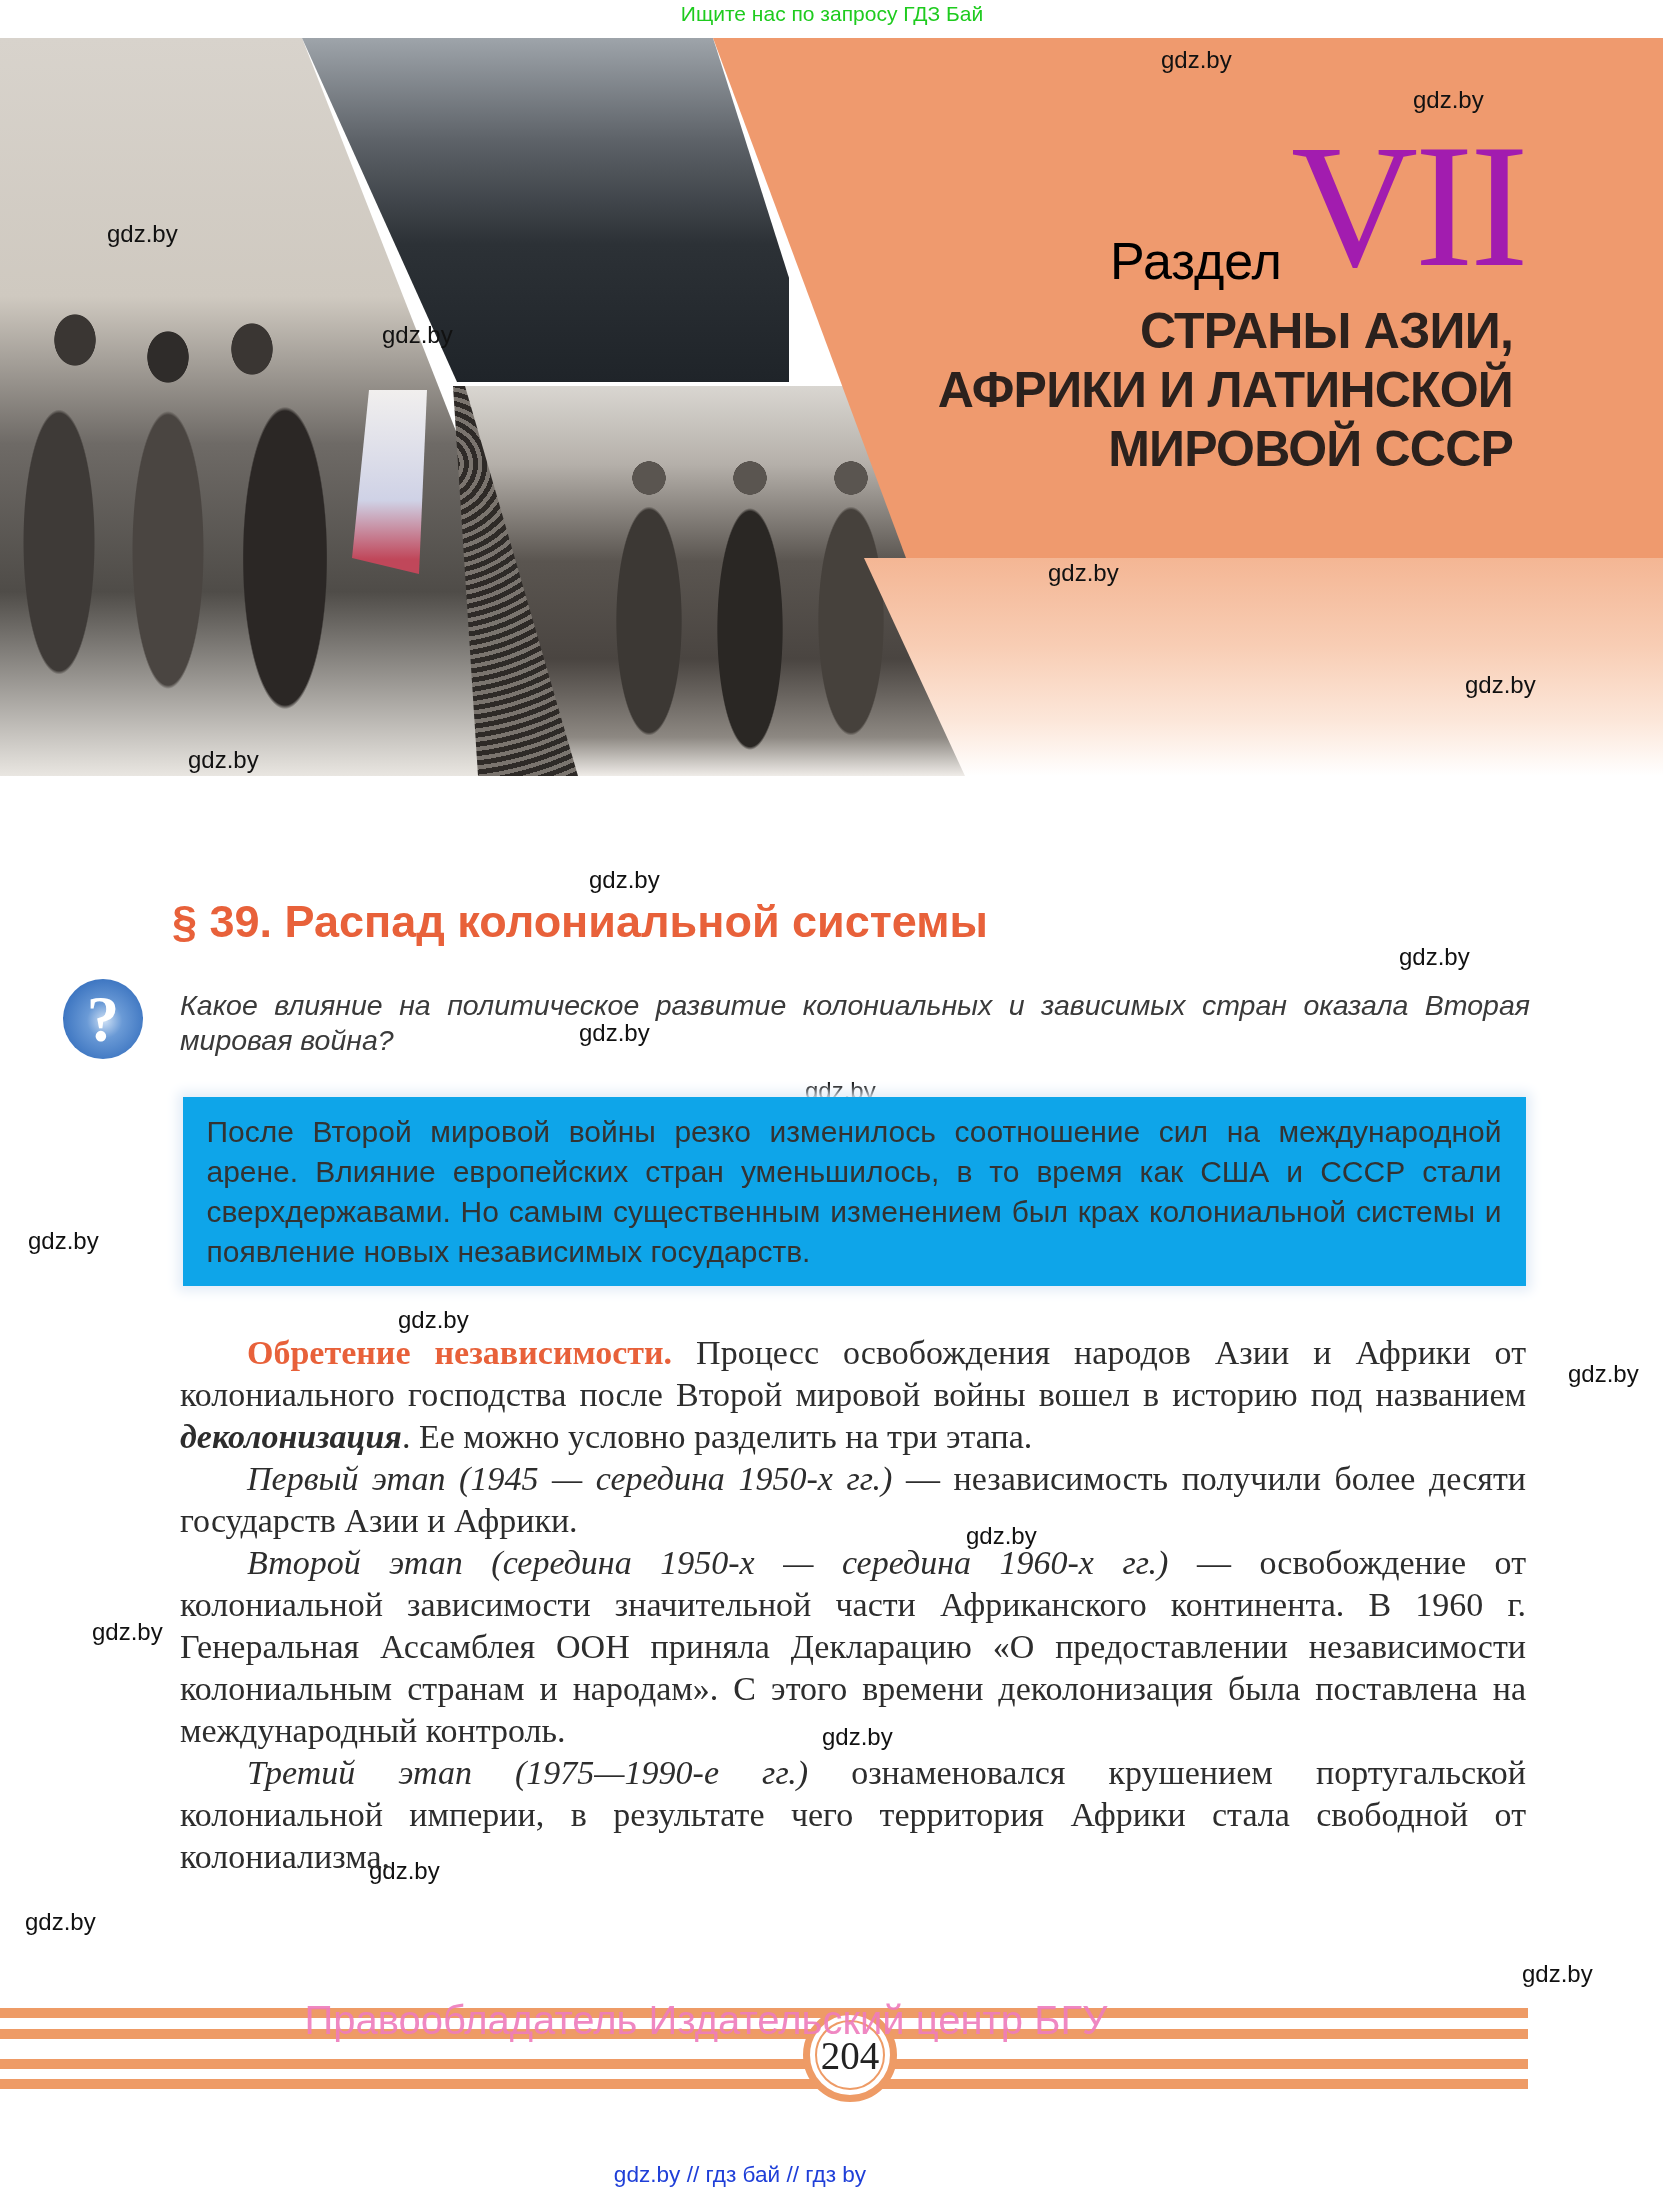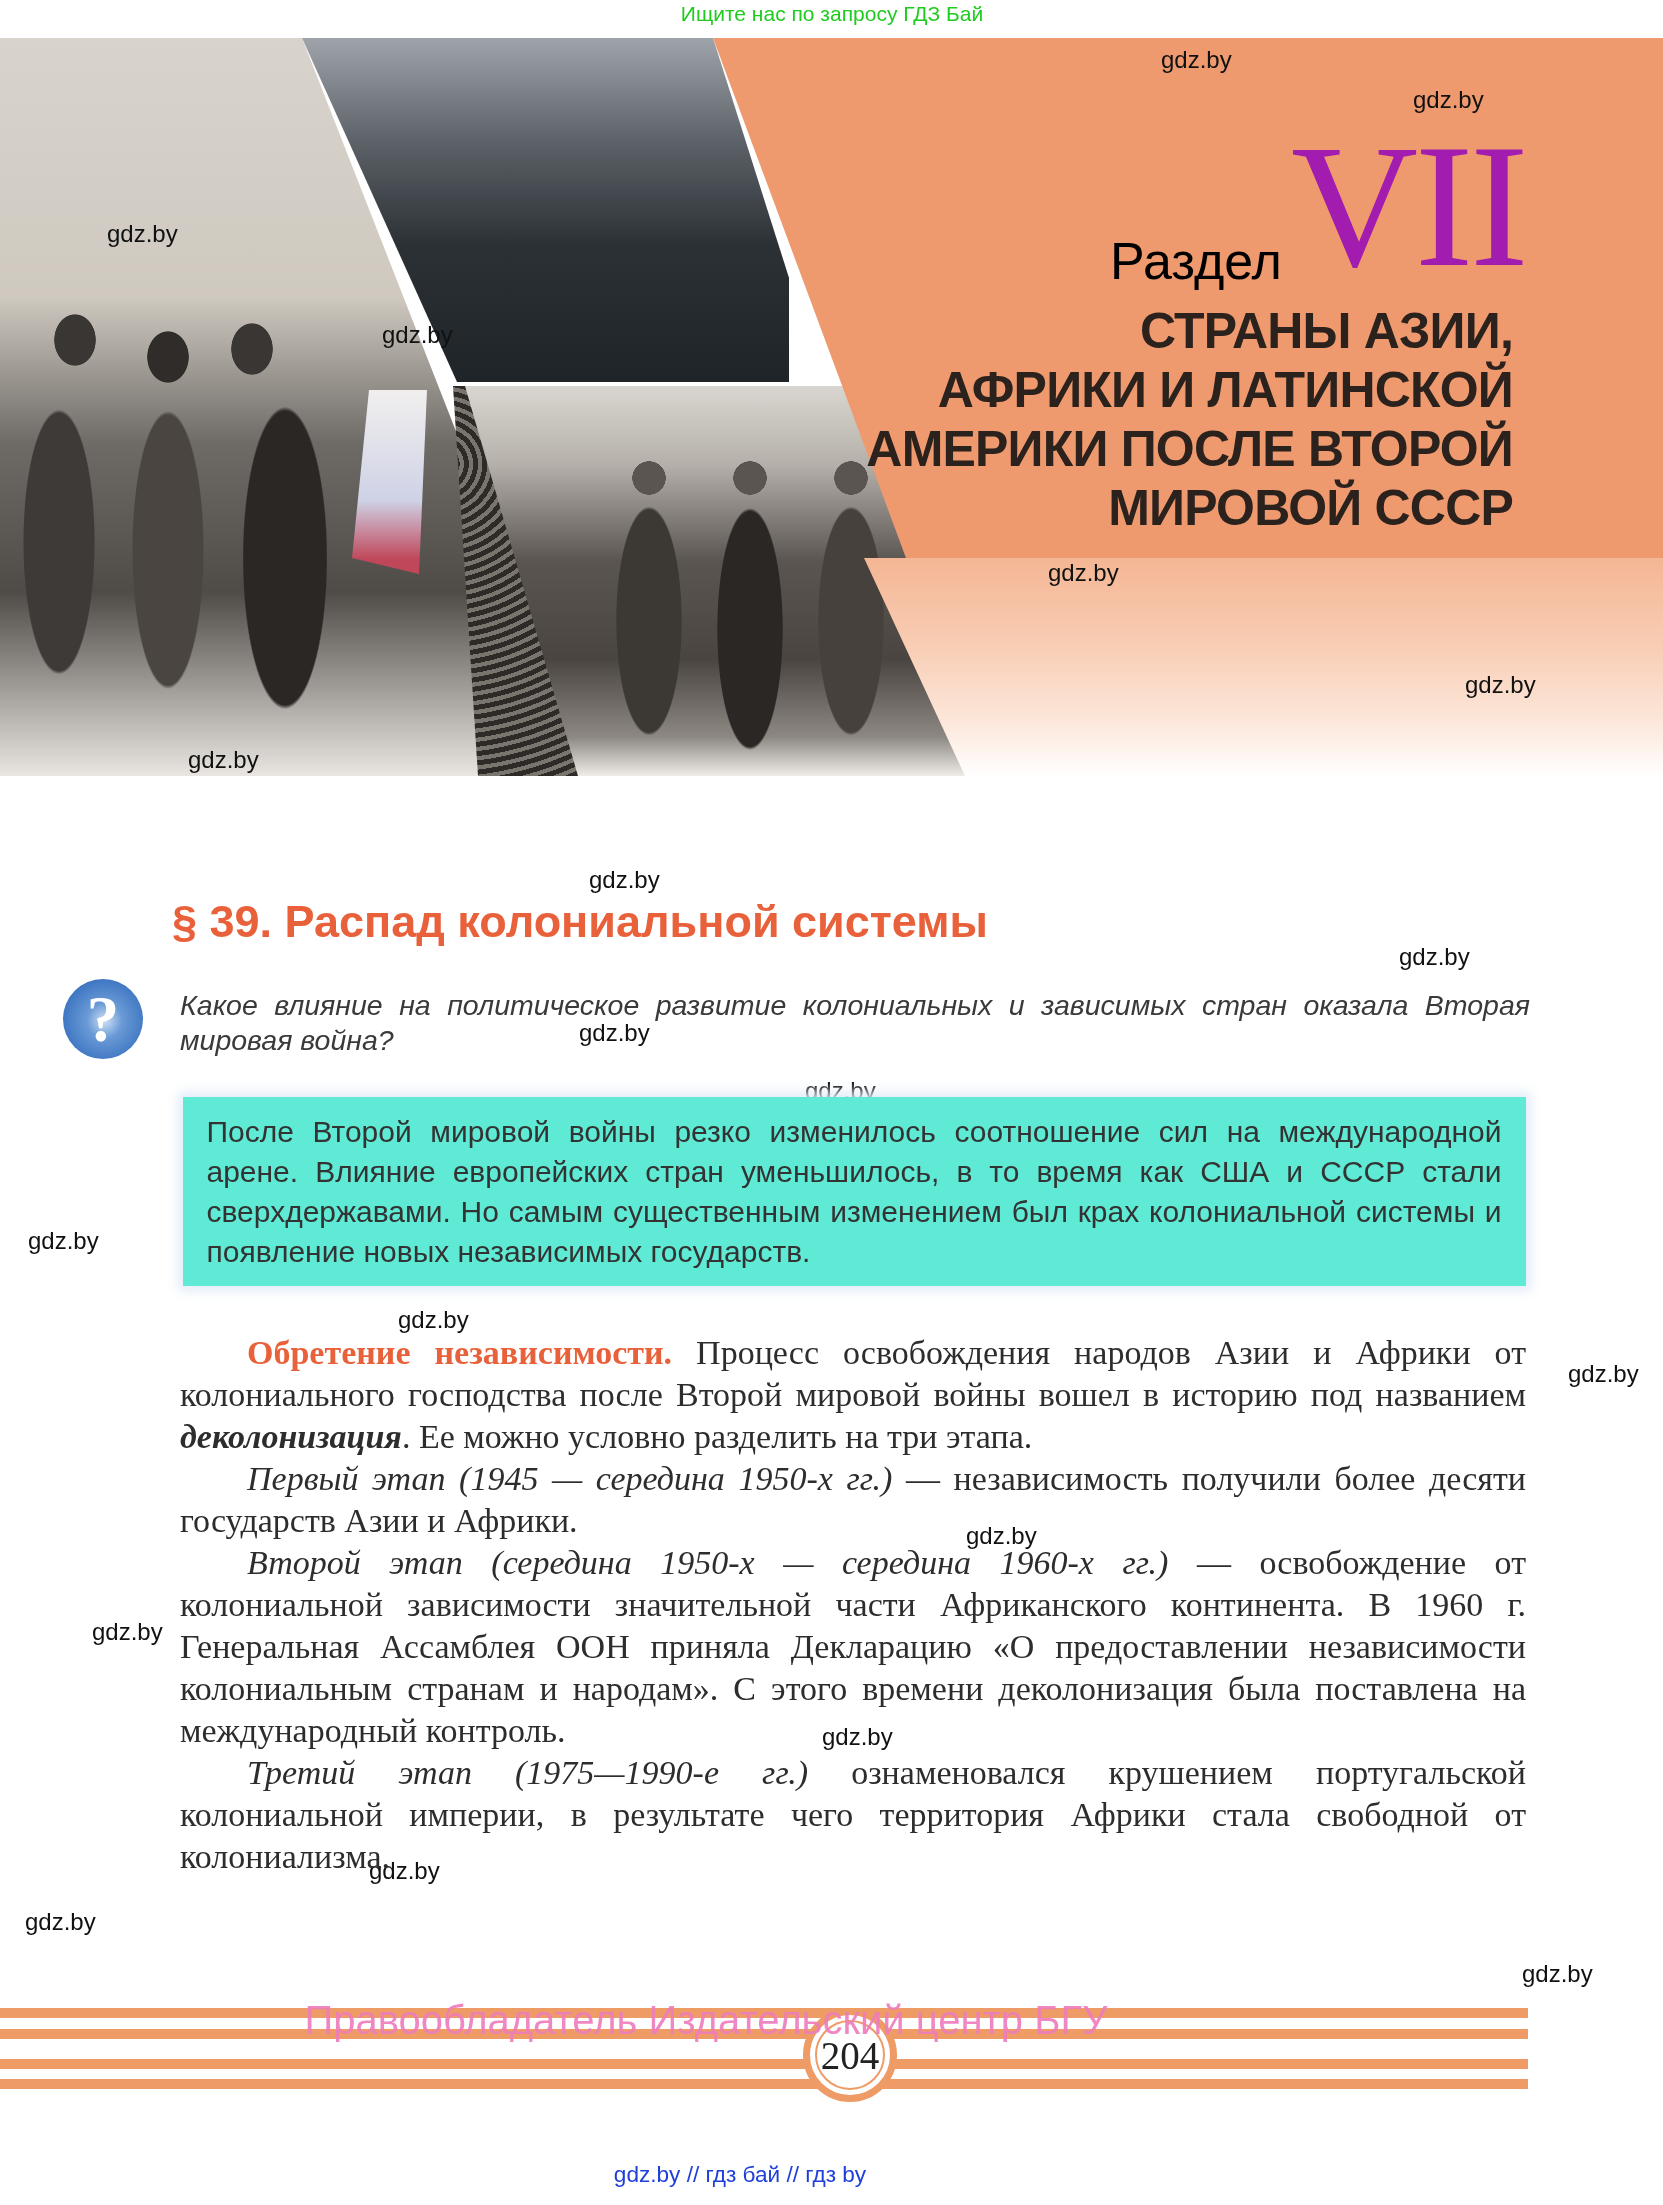--- a/index.html
+++ b/index.html
@@ -38,21 +38,21 @@
   .sec-title { right:151px; top:264px; text-align:right; font-weight:bold; font-size:50px; line-height:59px; color:#2b211d; font-family:"Liberation Sans", sans-serif; letter-spacing:-0.8px; }
 
   .wm { font-size:24px; color:#111; font-family:"Liberation Sans", sans-serif; }
 
   
   .section-heading { left:172px; top:896px; font-size:45px; font-weight:bold; color:#e8613a; font-family:"Liberation Sans", sans-serif; }
 
   .q-icon { left:63px; top:979px; width:80px; height:80px; border-radius:50%; background:radial-gradient(circle at 52% 52%,#cfe1f6 0%,#6a9ad6 30%,#3f77c2 70%,#2f65b0 100%); display:flex; align-items:center; justify-content:center; color:#fff; font-size:65px; font-weight:bold; font-family:"Liberation Serif", serif; line-height:1; }
   .q-text { left:180px; top:988px; width:1350px; font-size:28.5px; line-height:35px; font-style:italic; color:#3a3a3a; text-align:justify; font-family:"Liberation Sans", sans-serif; }
 
-  .intro-box { left:183px; top:1097px; width:1343px; height:189px; background:#5eead4; box-shadow:0 0 11.7px 5px #e3ecf7; }
+  .intro-box { left:183px; top:1097px; width:1343px; height:189px; background:#0ea5e9; box-shadow:0 0 11.7px 5px #e3ecf7; }
   .intro-text { position:absolute; left:23.5px; top:15px; width:1295px; font-size:30px; line-height:40px; color:#333; text-align:justify; font-family:"Liberation Sans", sans-serif; }
 
   .body { left:180px; top:1332px; width:1346px; font-family:"Liberation Serif", serif; font-size:34px; line-height:42px; color:#2d2d2d; text-align:justify; }
   .body p { margin:0; text-indent:67px; }
   .body .lead { color:#e8613a; font-weight:bold; }
   .body .term { font-weight:bold; font-style:italic; }
   .body .it { font-style:italic; }
 
   
   .stripe { left:0; width:1528px; height:10px; background:#ee9b66; }
@@ -76,21 +76,20 @@
   <div class="abs photo-right">
       <div class="men"></div>
     </div>
   <div class="abs orange-solid"></div>
   <div class="abs orange-fade"></div>
   <div class="abs razdel">Раздел</div>
   <div class="abs vii">VII</div>
   <div class="abs sec-title">
     <div>СТРАНЫ  АЗИИ,</div>
     <div>АФРИКИ И ЛАТИНСКОЙ</div>
-    <div>АМЕРИКИ ПОСЛЕ ВТОРОЙ</div>
     <div>МИРОВОЙ СССР</div>
   </div>
 </div>
 
 <div class="abs wm" style="left:1161px;top:46px">gdz.by</div>
 <div class="abs wm" style="left:1413px;top:86px">gdz.by</div>
 <div class="abs wm" style="left:107px;top:220px">gdz.by</div>
 <div class="abs wm" style="left:382px;top:321px">gdz.by</div>
 <div class="abs wm" style="left:1048px;top:559px">gdz.by</div>
 <div class="abs wm" style="left:1465px;top:671px">gdz.by</div>

